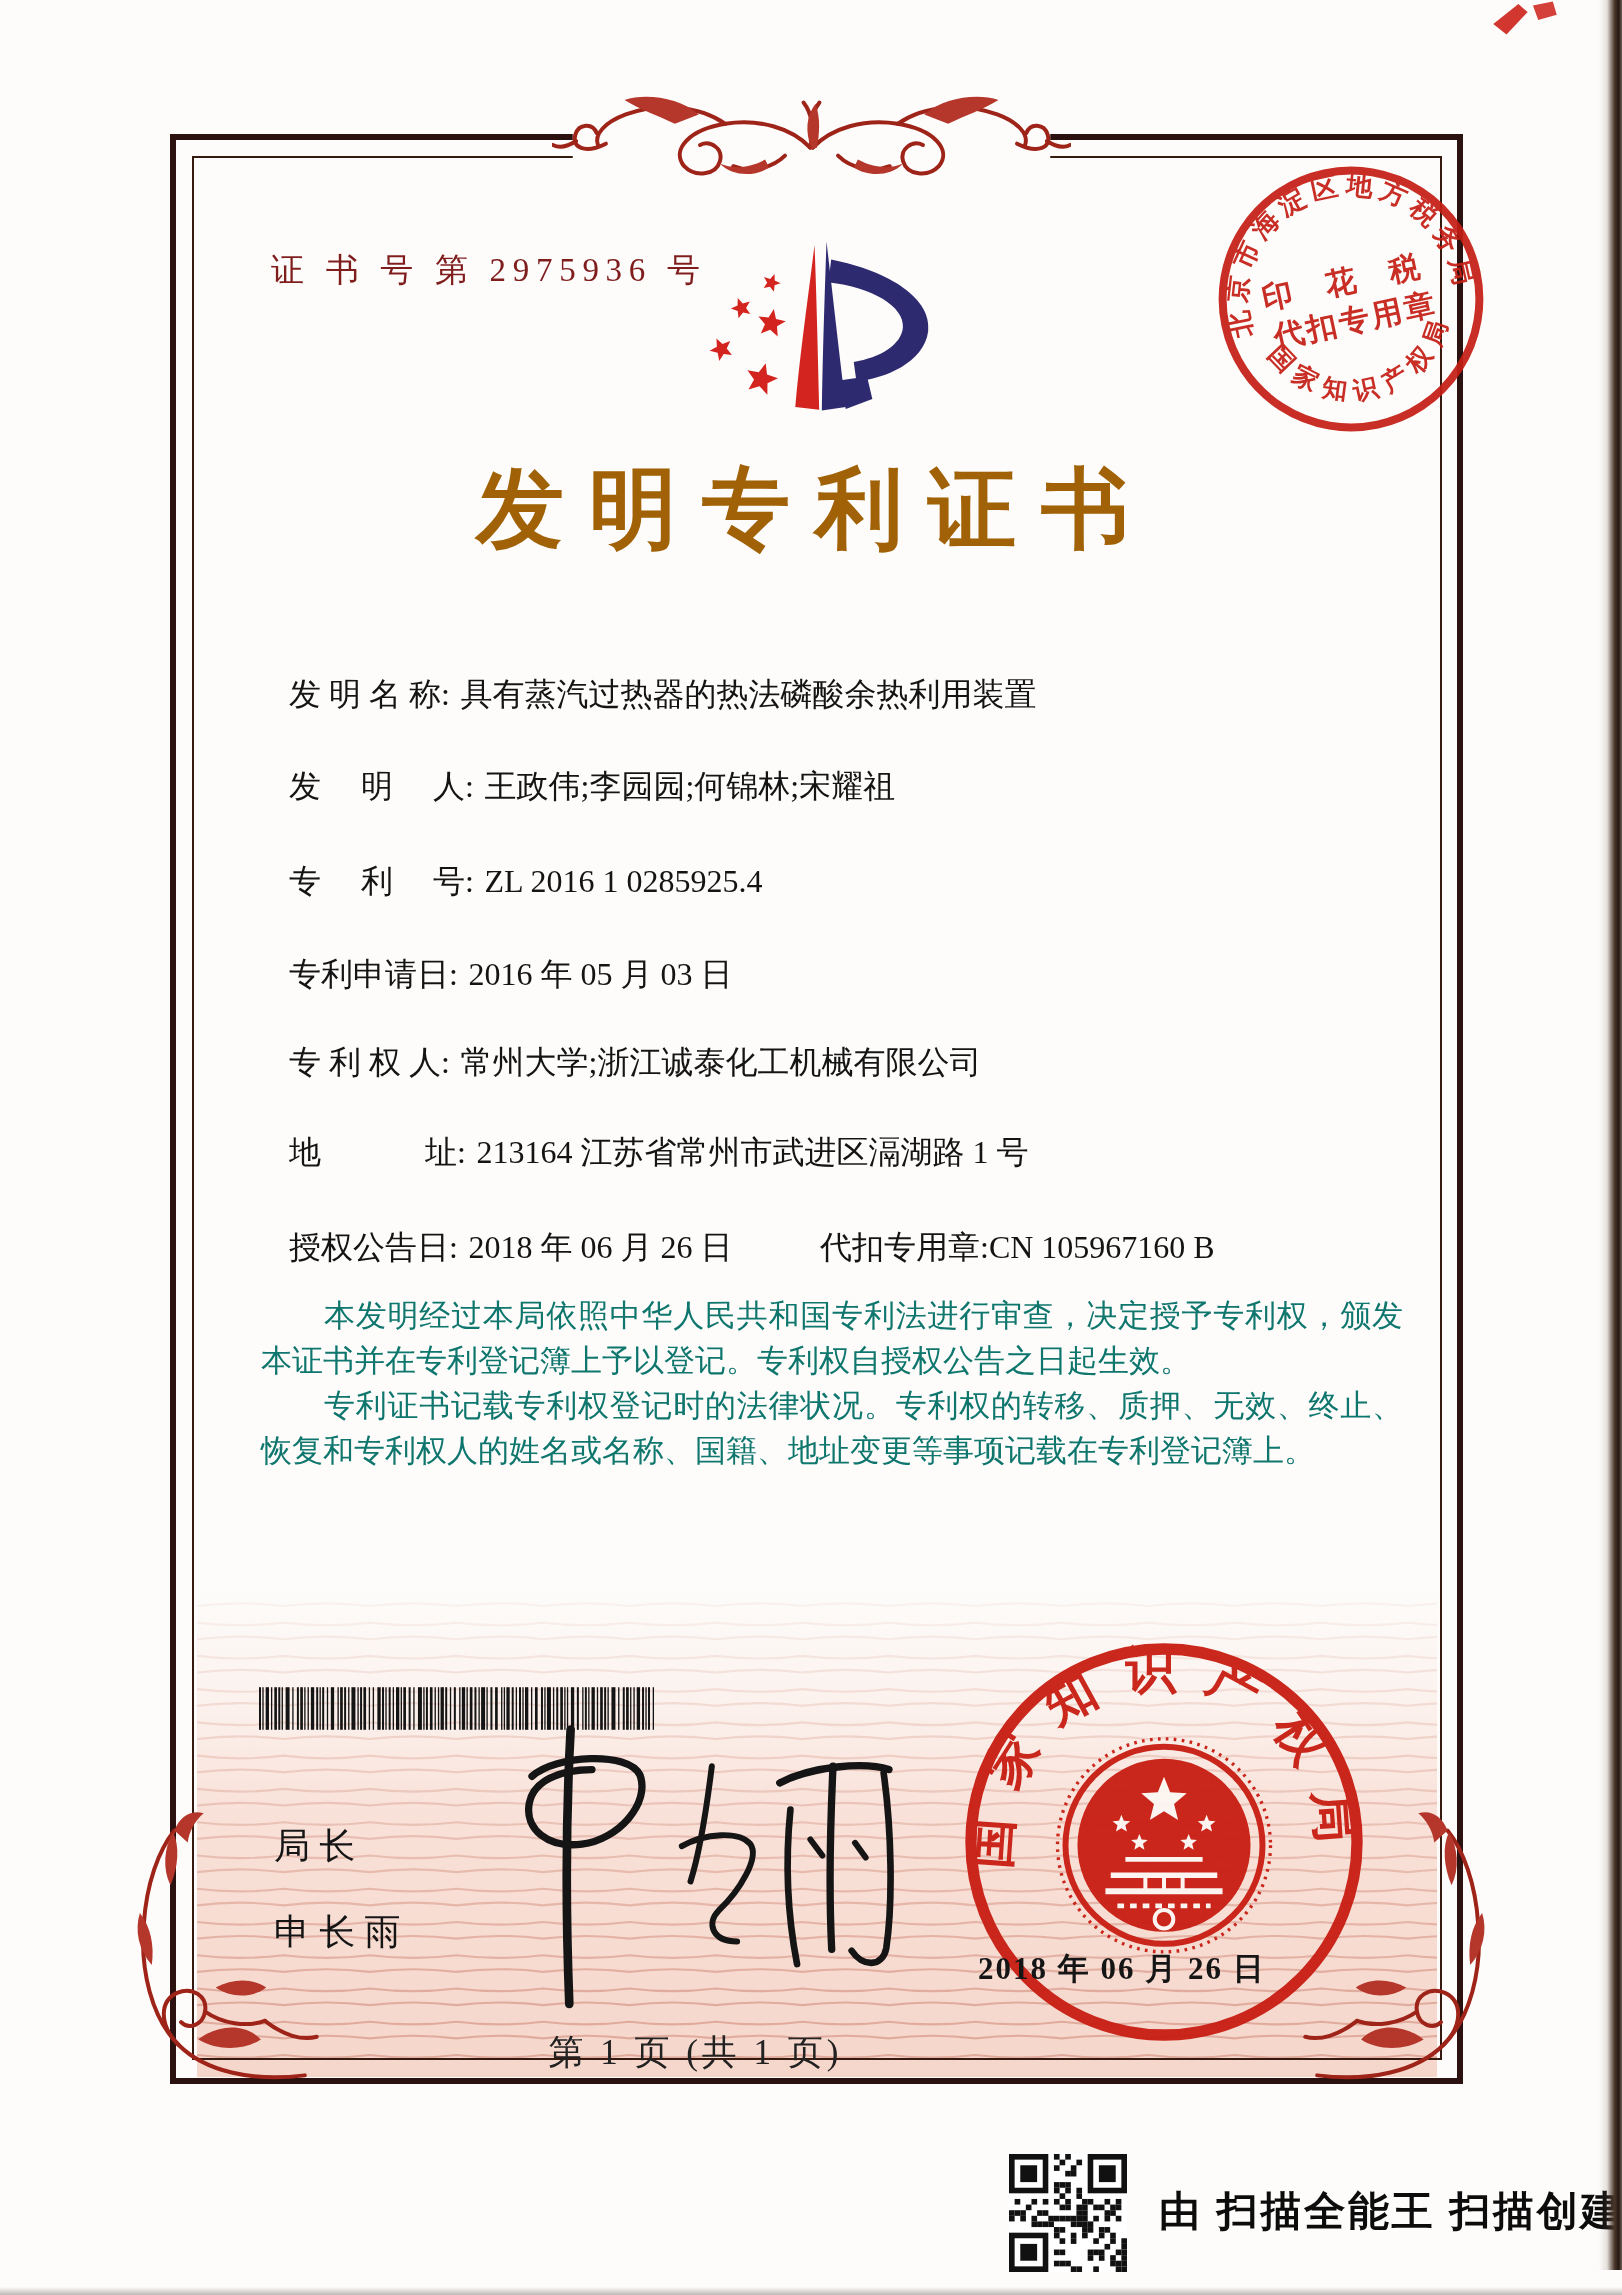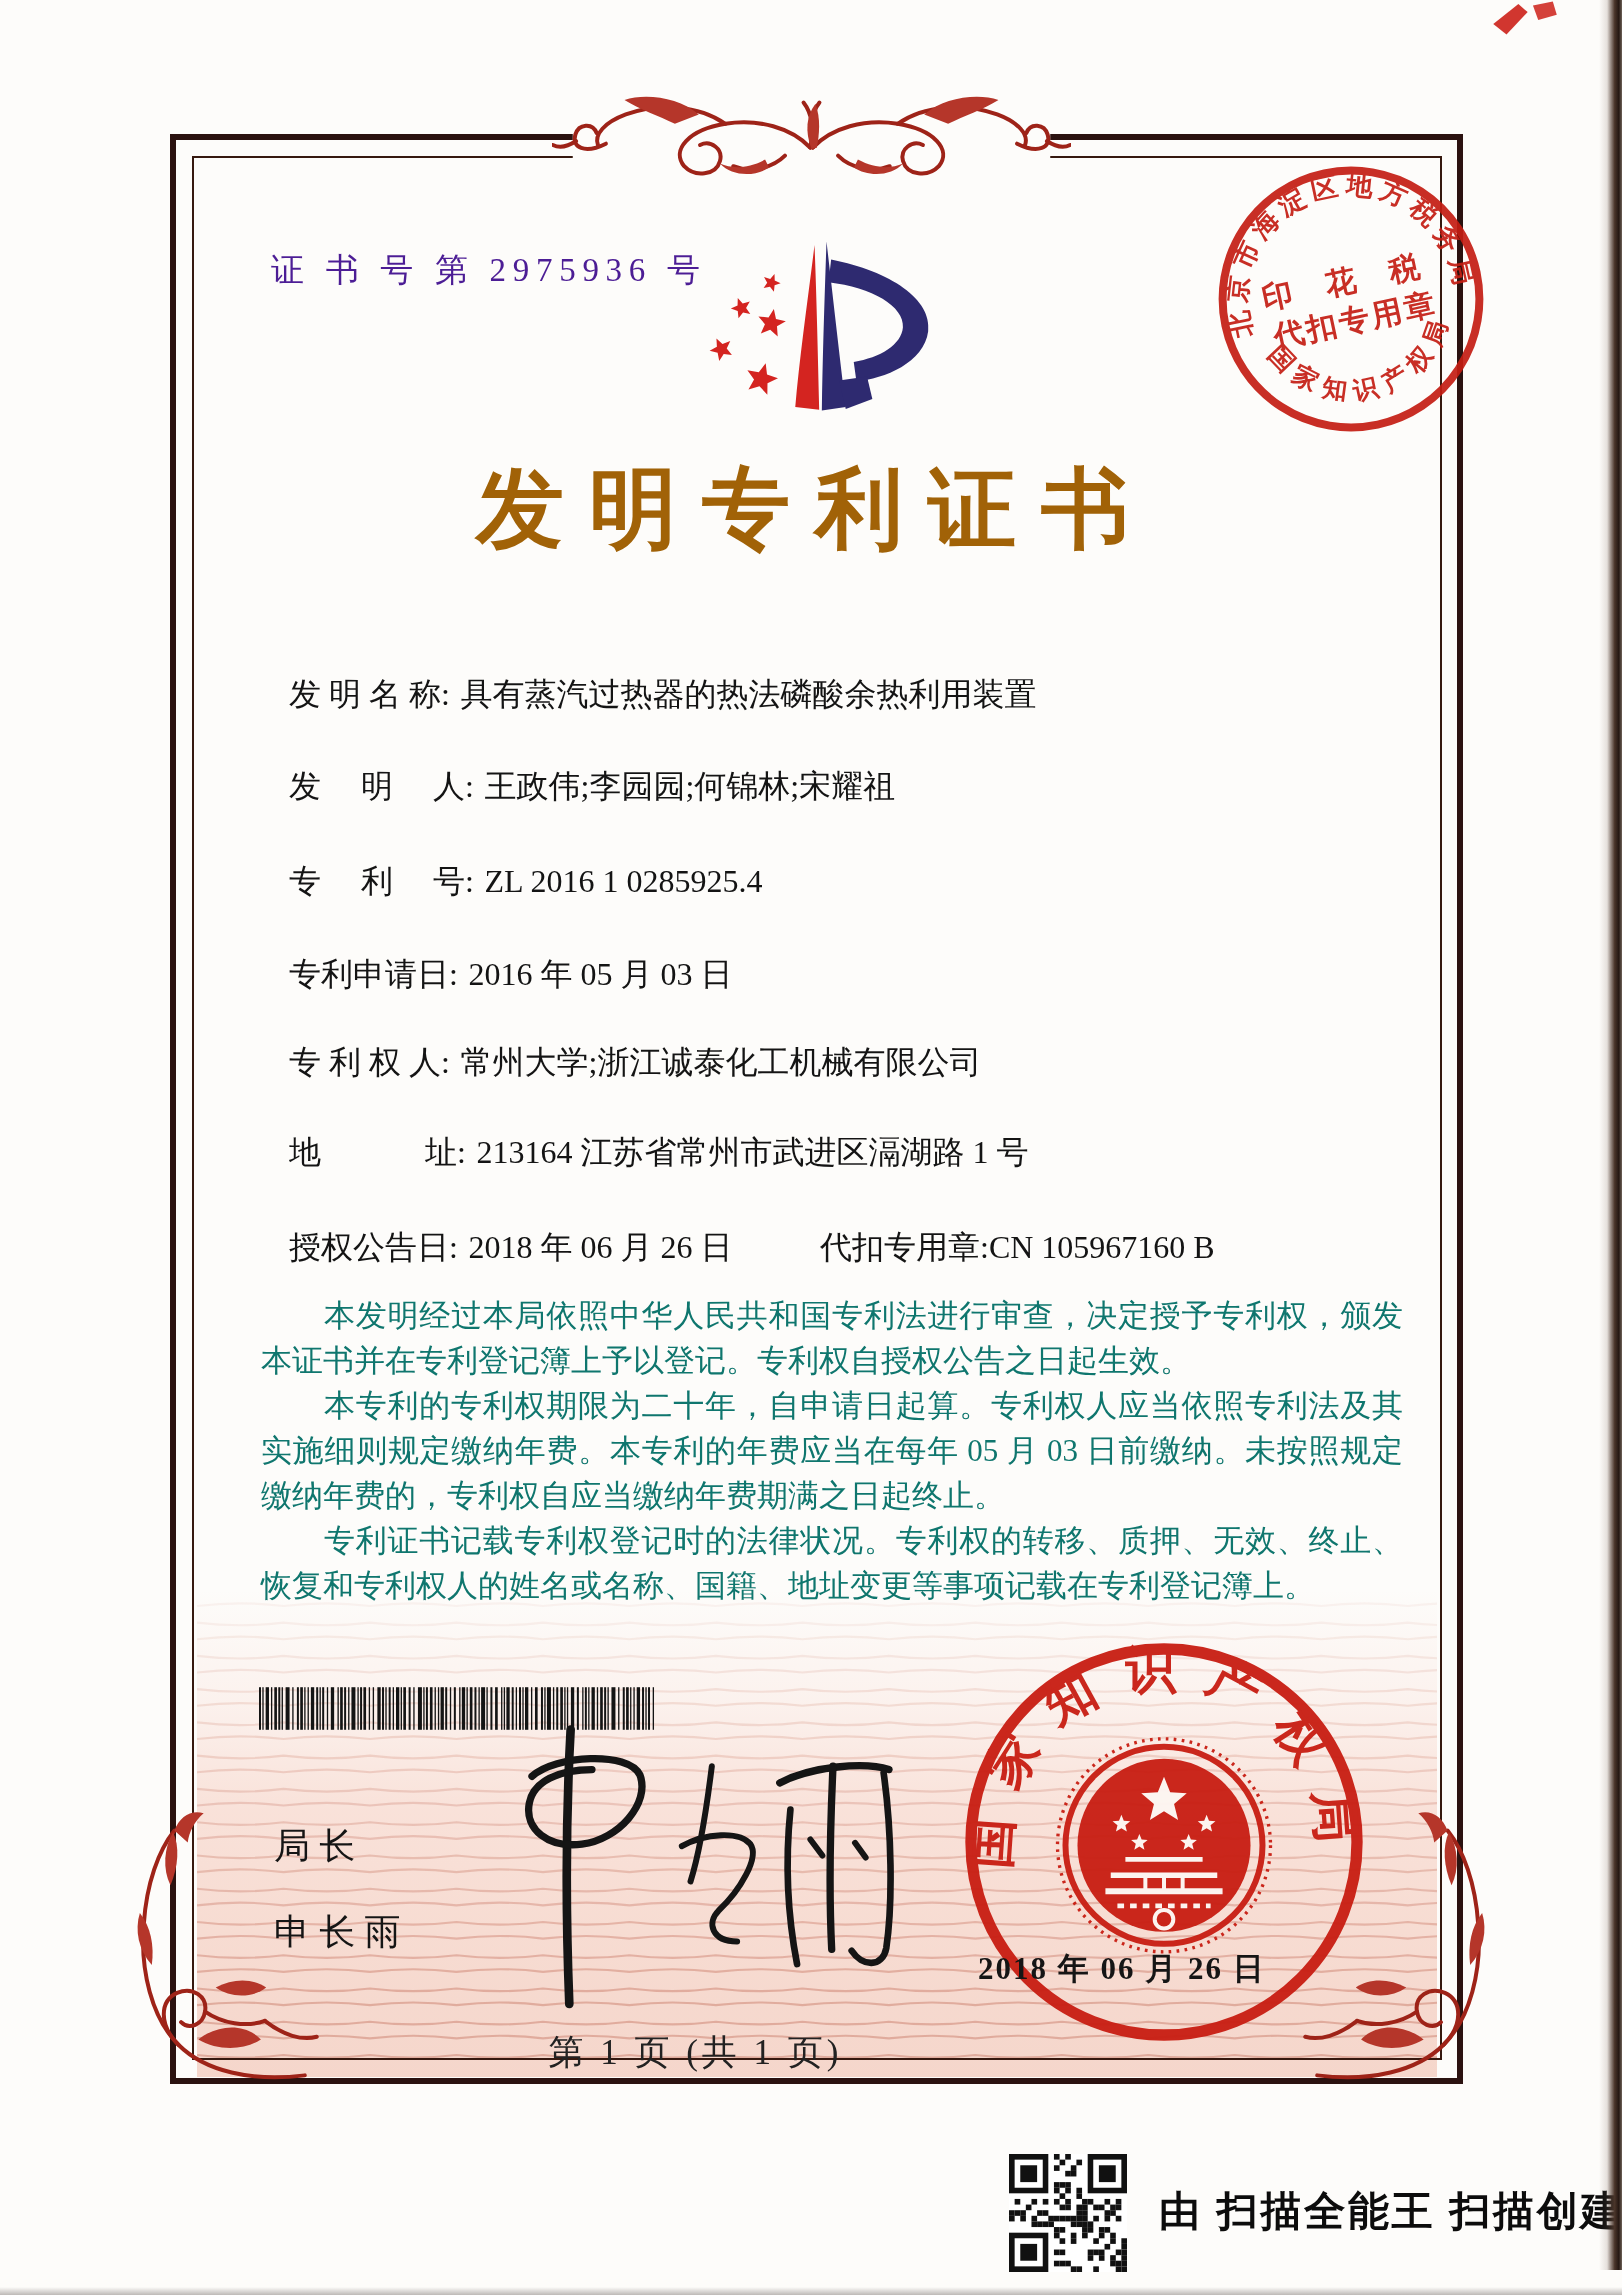--- a/index.html
+++ b/index.html
@@ -11,21 +11,21 @@
   .frame-outer{left:170px;top:134px;width:1281px;height:1938px;border:6px solid #2b1210;z-index:2;}
   .frame-inner{left:192px;top:156px;width:1246px;height:1900px;border:2.7px solid #36190f;z-index:2;}
 
   
   .waves-bg{left:197px;top:1590px;width:1240px;height:487px;z-index:1;
     background:linear-gradient(180deg, rgba(249,224,216,0) 0%, rgba(249,224,216,.35) 22%,
                rgba(248,219,209,.8) 45%, #f7dcd2 70%, #f5d6cb 100%);}
   .waves-bg svg{display:block;}
 
   
-  .cert-no{left:271px;top:248px;font-size:33px;letter-spacing:6.7px;color:#4c1d95;z-index:4;text-align:center;}
+  .cert-no{left:271px;top:248px;font-size:33px;letter-spacing:6.7px;color:#7f1d1d;z-index:4;text-align:center;}
   .title{left:193px;top:450px;width:1244px;text-align:center;font-size:88px;font-weight:700;
          letter-spacing:25px;color:#a16207;z-index:4;}
   .row{left:273px;width:1158px;font-size:32px;color:#141414;z-index:4;white-space:nowrap;margin-left:16px;}
   .row .lbl{margin-right:10.6px;}
   .grant-no{left:820px;top:1226px;font-size:32px;color:#141414;z-index:4;white-space:nowrap;}
   .bodytext{left:261px;top:1293px;width:1142px;font-size:31px;line-height:45px;
             text-align:justify;color:#0f766e;z-index:4;}
   .bodytext p{margin:0;text-indent:63px;}
   .director{left:274px;font-size:36px;letter-spacing:9.3px;color:#151515;z-index:4;}
   .seal-date{left:978px;top:1948px;font-size:31px;font-weight:600;letter-spacing:2px;
@@ -196,21 +196,20 @@
     <span class="lbl">专 利 权 人:</span><span class="val">常州大学;浙江诚泰化工机械有限公司</span></div>
   <div class="abs row" style="top:1131px">
     <span class="lbl">地　　　 址:</span><span class="val">213164 江苏省常州市武进区滆湖路 1 号</span></div>
   <div class="abs row" style="top:1226px">
     <span class="lbl">授权公告日:</span><span class="val">2018 年 06 月 26 日</span></div>
   <div class="abs grant-no">
     <span class="lbl">代扣专用章:</span><span class="val">CN 105967160 B</span></div>
 
   <div class="abs bodytext">
     <p>本发明经过本局依照中华人民共和国专利法进行审查，决定授予专利权，颁发本证书并在专利登记簿上予以登记。专利权自授权公告之日起生效。</p>
-    <p>本专利的专利权期限为二十年，自申请日起算。专利权人应当依照专利法及其实施细则规定缴纳年费。本专利的年费应当在每年 05 月 03 日前缴纳。未按照规定缴纳年费的，专利权自应当缴纳年费期满之日起终止。</p>
     <p>专利证书记载专利权登记时的法律状况。专利权的转移、质押、无效、终止、恢复和专利权人的姓名或名称、国籍、地址变更等事项记载在专利登记簿上。</p>
   </div>
 
   <svg class="abs" style="left:259px;top:1687px;z-index:4" width="399" height="43" viewBox="0 0 600 64" id="barcode">
       <rect x="0" y="0" width="3" height="64" fill="#141414"></rect>
       <rect x="5" y="0" width="2" height="64" fill="#141414"></rect>
       <rect x="10" y="0" width="5" height="64" fill="#141414"></rect>
       <rect x="18" y="0" width="2" height="64" fill="#141414"></rect>
       <rect x="23" y="0" width="4" height="64" fill="#141414"></rect>
       <rect x="29" y="0" width="3" height="64" fill="#141414"></rect>

